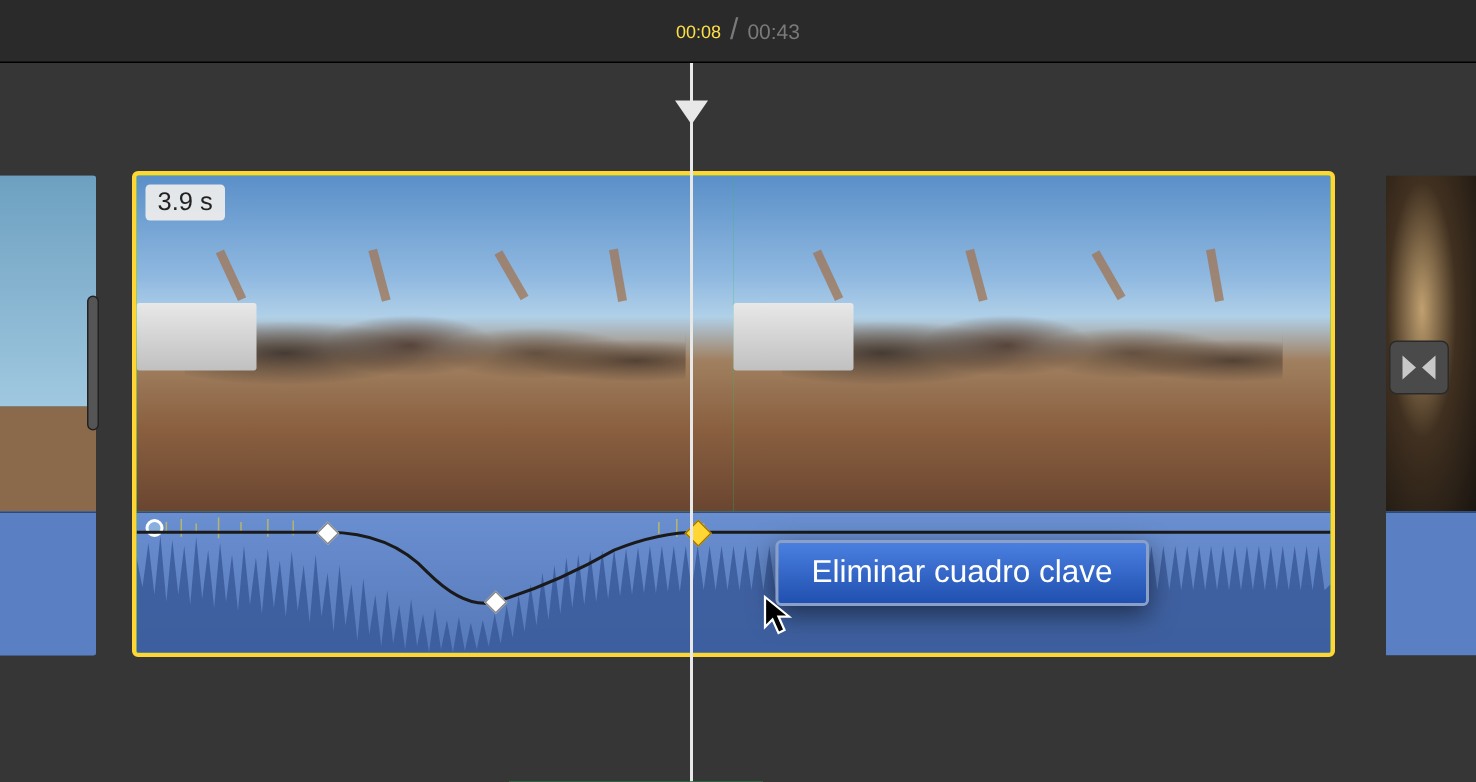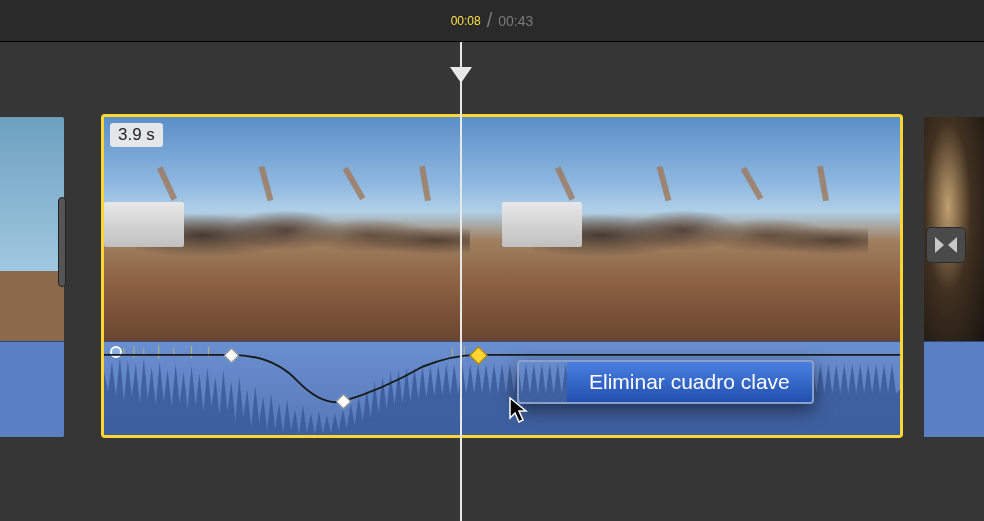--- a/index.html
+++ b/index.html
@@ -92,21 +92,21 @@
       left: 58px;
       top: 155px;
       width: 8px;
       height: 90px;
       background: #555;
       border-radius: 4px;
       border: 1px solid #222;
     }
     .main-clip {
       position: absolute;
-      left: 101px;
+      left: 88px;
       top: 72px;
       width: 802px;
       height: 324px;
       border: 3px solid #ffd633;
       border-radius: 4px;
       overflow: hidden;
       background: #22c55e;
     }
     .thumbs {
       display: flex;
@@ -253,21 +253,20 @@
     }
     .context-menu {
       position: absolute;
       left: 517px;
       top: 318px;
       z-index: 100;
       border: 2px solid #8aa0c8;
       border-radius: 4px;
       overflow: hidden;
       box-shadow: 0 6px 18px rgba(0,0,0,0.5);
-      padding-left: 48px;
     }
     .context-item {
       background: linear-gradient(#4a7fe0, #2050b0);
       color: #fff;
       font-size: 21px;
       padding: 8px 22px;
       white-space: nowrap;
     }
     .cursor {
       position: absolute;

